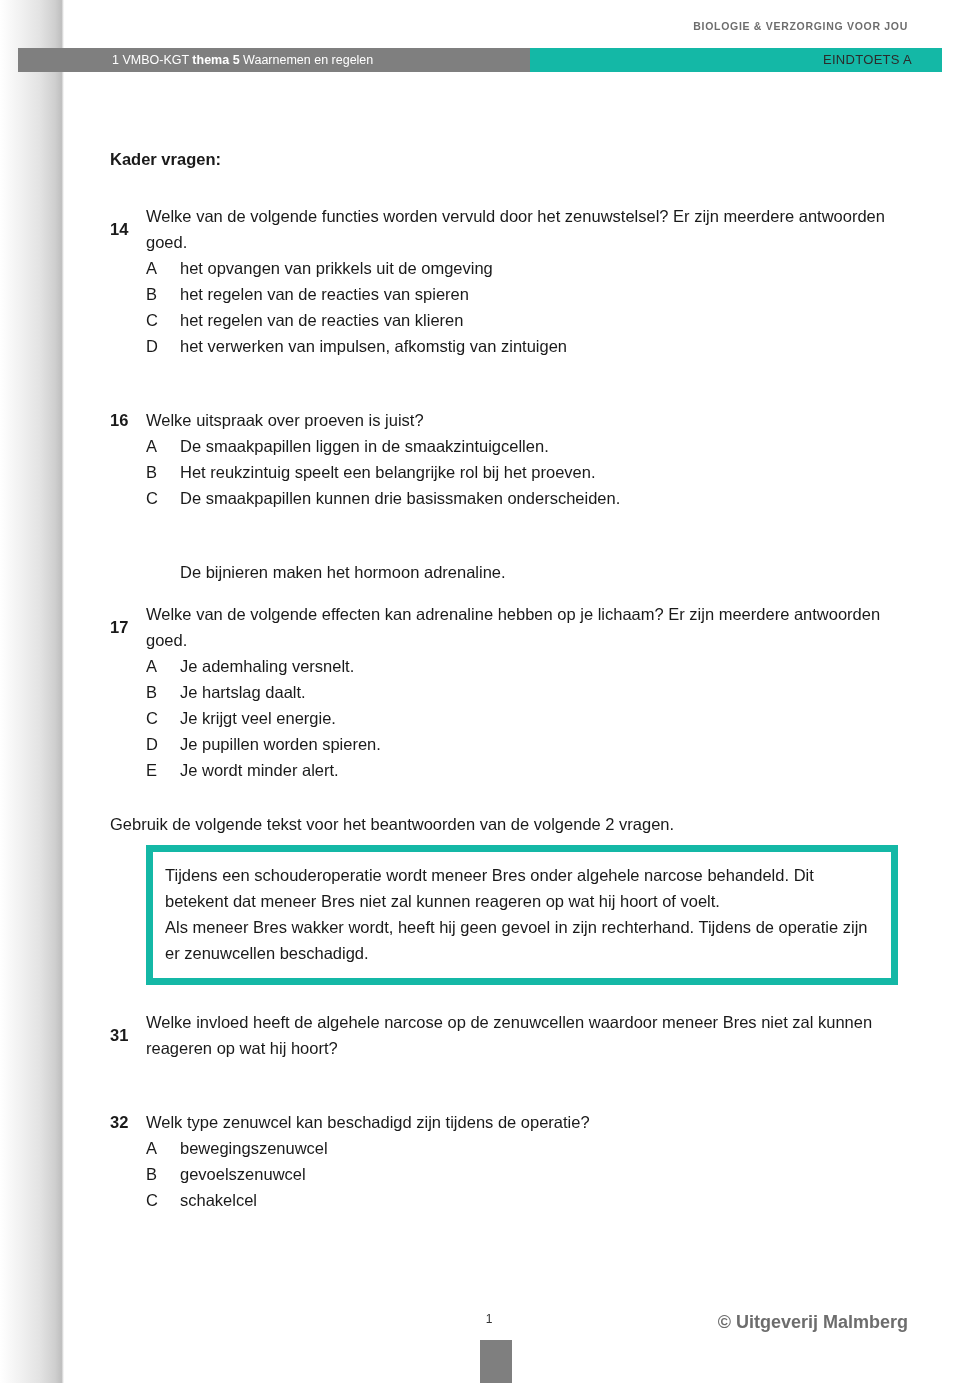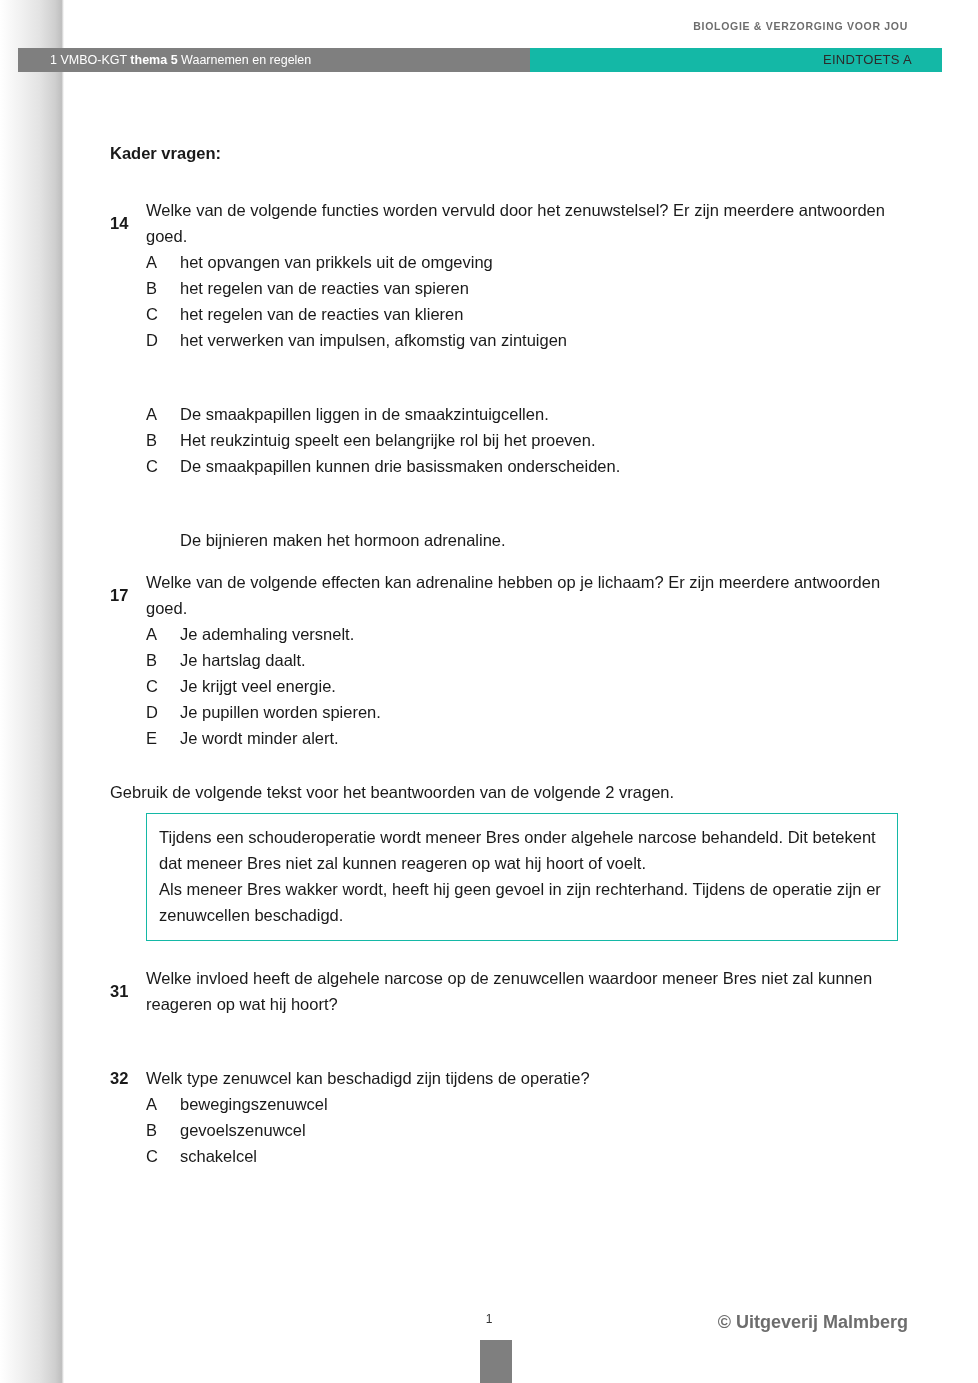--- a/index.html
+++ b/index.html
@@ -50,21 +50,21 @@
   .hdr-left {
     position: absolute;
     left: 0;
     top: 0;
     width: 512px;
     height: 24px;
     background: #7f7f7f;
     color: #ffffff;
     font-size: 12.5px;
     line-height: 24px;
-    padding-left: 32px;
+    padding-left: 94px;
     box-sizing: border-box;
     white-space: nowrap;
   }
   .hdr-left .b { font-weight: bold; }
   .hdr-right {
     position: absolute;
     left: 512px;
     top: 0;
     width: 412px;
     height: 24px;
@@ -81,21 +81,21 @@
   
   .content {
     position: absolute;
     left: 110px;
     top: 140px;
     width: 790px;
   }
   .section-title {
     font-size: 16.5px;
     font-weight: bold;
-    margin: 4px 0 34px 0;
+    margin: 10px 0 34px 0;
   }
   .q {
     position: relative;
     margin-bottom: 22px;
   }
   .q-head {
     display: flex;
     align-items: center;
   }
   .q-num {
@@ -130,21 +130,21 @@
     line-height: 26px;
     padding-left: 70px;
     margin-bottom: 16px;
   }
   .lead-text {
     font-size: 16.5px;
     line-height: 26px;
     margin: 28px 0 8px 0;
   }
   .textbox {
-    border: 1px solid #14b8a6;
+    border: 7px solid #14b8a6;
     box-sizing: border-box;
     margin-left: 36px;
     width: 752px;
     padding: 10px 12px 12px 12px;
     font-size: 16.5px;
     line-height: 26px;
   }
   .textbox p { margin: 0; }
   .spacer-lg { height: 26px; }
   .footer-num {
@@ -216,20 +216,24 @@
         <div class="opt">
           <div class="opt-letter">D</div>
           <div class="opt-text">het verwerken van impulsen, afkomstig van zintuigen</div>
         </div>
       </div>
     </div>
 
     <div class="spacer-lg"></div>
 
     <div class="q">
+      <div class="q-head">
+        <div class="q-num">16</div>
+        <div class="q-text">Welke uitspraak over proeven is juist?</div>
+      </div>
       <div class="options">
         <div class="opt">
           <div class="opt-letter">A</div>
           <div class="opt-text">De smaakpapillen liggen in de smaakzintuigcellen.</div>
         </div>
         <div class="opt">
           <div class="opt-letter">B</div>
           <div class="opt-text">Het reukzintuig speelt een belangrijke rol bij het proeven.</div>
         </div>
         <div class="opt">

